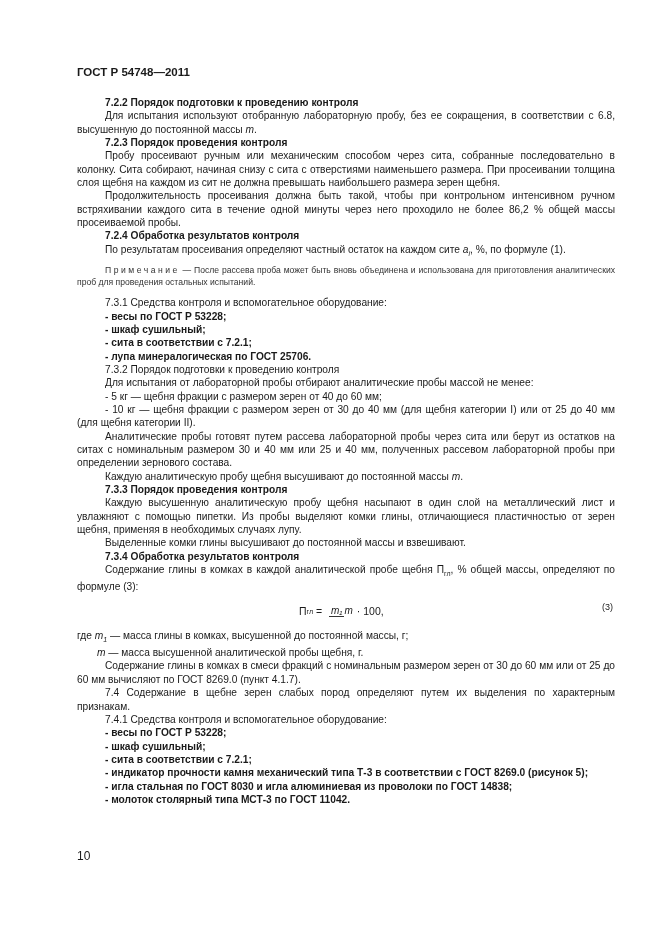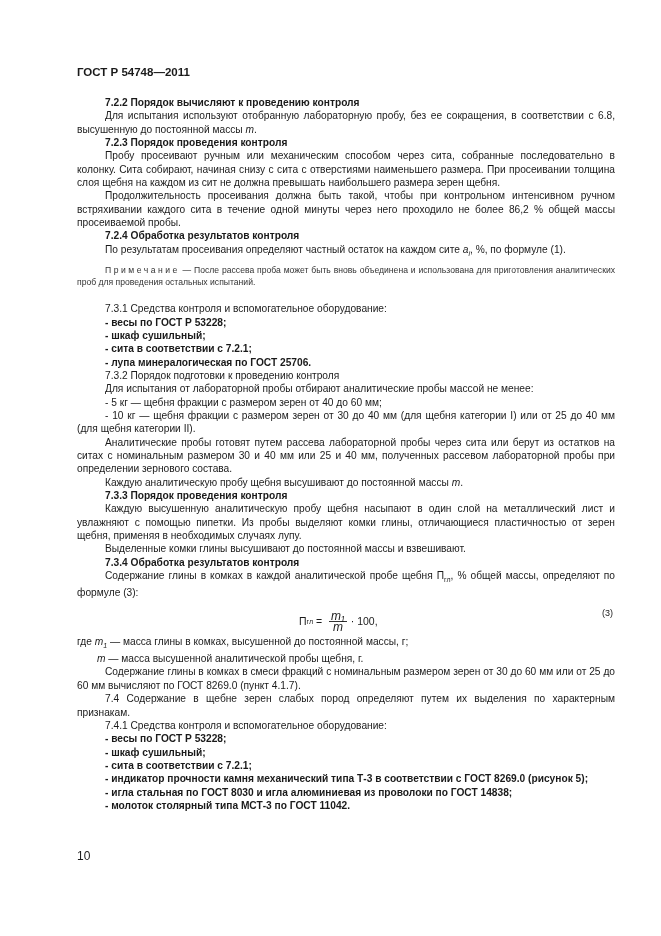--- a/index.html
+++ b/index.html
@@ -6,40 +6,40 @@
   body { width: 661px; height: 936px; position: relative; overflow: hidden;
          font-family: "Liberation Sans", sans-serif; color: #1a1a1a; }
   .page { position: absolute; left: 0; top: 0; width: 572px; height: 936px; }
   .hdr { position: absolute; left: 77px; top: 66px; font-size: 11.5px; font-weight: bold; }
   .body { position: absolute; left: 77px; top: 96px; width: 538px; font-size: 10.2px; line-height: 13.35px; }
   .p { margin: 0; text-align: justify; }
   .ind { text-indent: 28px; }
   .li { padding-left: 28px; font-weight: bold; }
   .h { font-weight: bold; padding-left: 28px; }
   .sub { padding-left: 28px; }
-  .note { font-size: 8.6px; line-height: 12px; margin-top: 4px; margin-bottom: 14px; color: #333; }
+  .note { font-size: 8.6px; line-height: 12px; margin-top: 4px; margin-bottom: 8px; color: #333; }
   .note .sp { letter-spacing: 2.5px; }
   i.v { font-style: italic; }
   .formula { position: relative; height: 30px; margin: 3px 0 2px; }
   .formula .f { position: absolute; left: 222px; top: 8px; font-size: 10.5px; display: flex; align-items: center; }
-  .frac { display: inline-flex; flex-direction: column; align-items: center; font-size: 12px; margin: 0 4px; line-height: 10px; }
+  .frac { display: inline-flex; flex-direction: row; align-items: center; font-size: 10px; margin: 0 4px; line-height: 10px; }
   .frac .num { border-bottom: 0.8px solid #333; padding: 0 2px; font-style: italic; }
   .frac .den { font-style: italic; }
   .formula .n { position: absolute; right: 2px; top: 4px; font-size: 9px; }
   .pgnum { position: absolute; left: 77px; top: 849px; font-size: 12px; }
   .wi { padding-left: 28px; }
 </style>
 </head>
 <body>
 
 <div class="page">
   <div class="hdr">ГОСТ Р 54748—2011</div>
 
   <div class="body">
-    <p class="p h">7.2.2  Порядок вычисляют к проведению контроля</p>
+    <p class="p h">7.2.2  Порядок подготовки к проведению контроля</p>
     <p class="p ind"><span>Для испытания используют отобранную лабораторную пробу, без ее сокращения, в соответствии с 6.8, высушенную до постоянной массы </span><i class="v">m</i><span>.</span></p>
 
     <p class="p h">7.2.3  Порядок проведения контроля</p>
     <p class="p ind">Пробу просеивают ручным или механическим способом через сита, собранные последовательно в колонку. Сита собирают, начиная снизу с сита с отверстиями наименьшего размера. При просеивании толщина слоя щебня на каждом из сит не должна превышать наибольшего размера зерен щебня.</p>
     <p class="p ind">Продолжительность просеивания должна быть такой, чтобы при контрольном интенсивном ручном встряхивании каждого сита в течение одной минуты через него проходило не более 86,2 % общей массы просеиваемой пробы.</p>
 
     <p class="p h">7.2.4  Обработка результатов контроля</p>
     <p class="p ind"><span>По результатам просеивания определяют частный остаток на каждом сите </span><i class="v">a</i><sub style="font-size:7px;font-style:italic">i</sub><span>, %, по формуле (1).</span></p>
 
     <p class="p ind note"><span class="sp">Примечание</span><span> — После рассева проба может быть вновь объединена и использована для приготовления аналитических проб для проведения остальных испытаний.</span></p>

